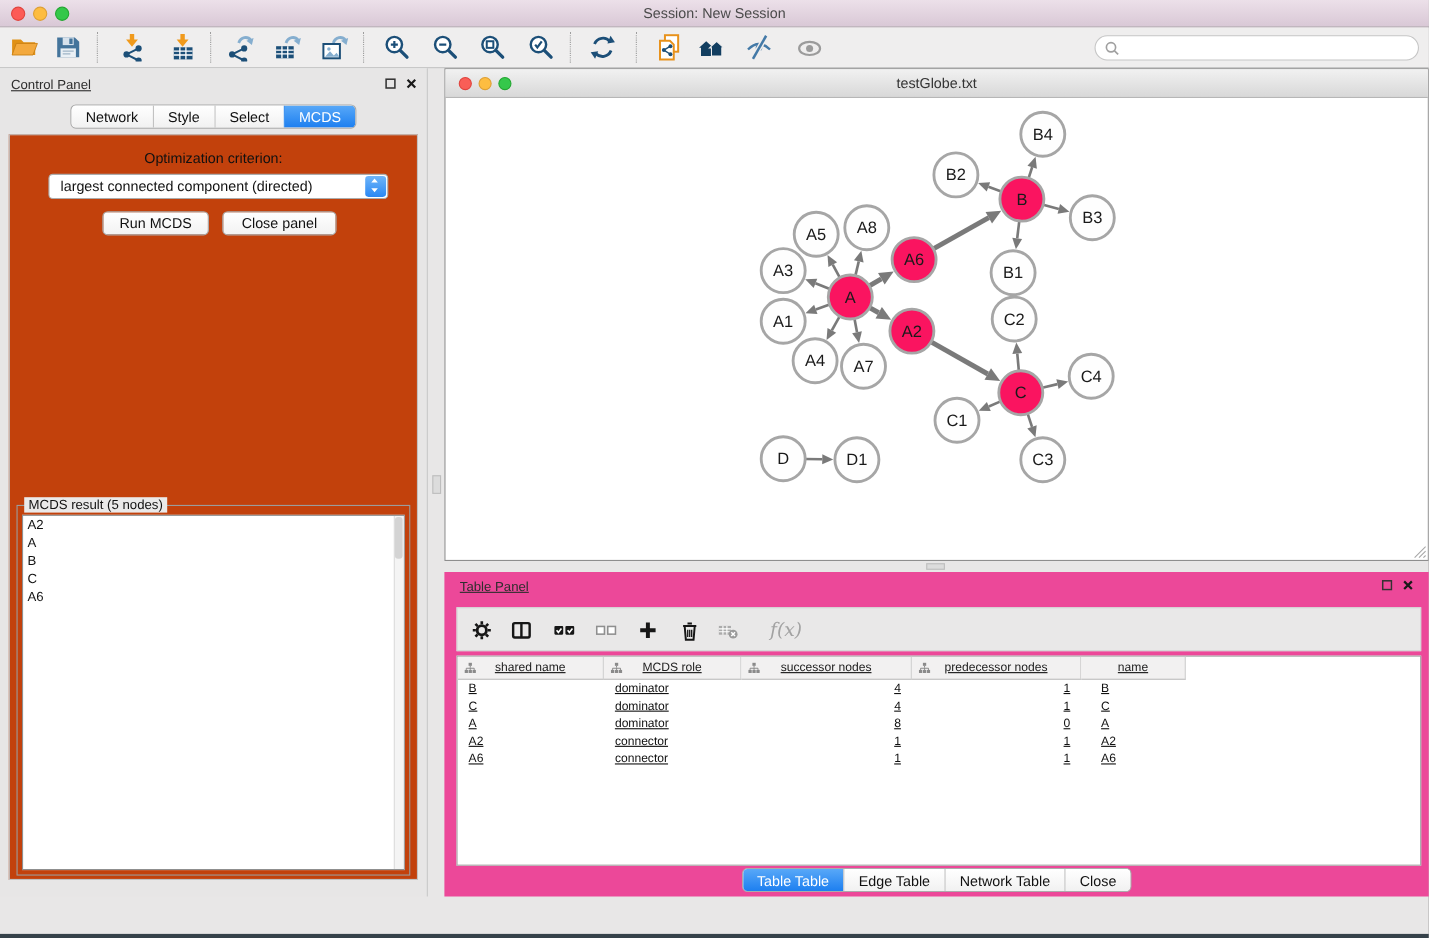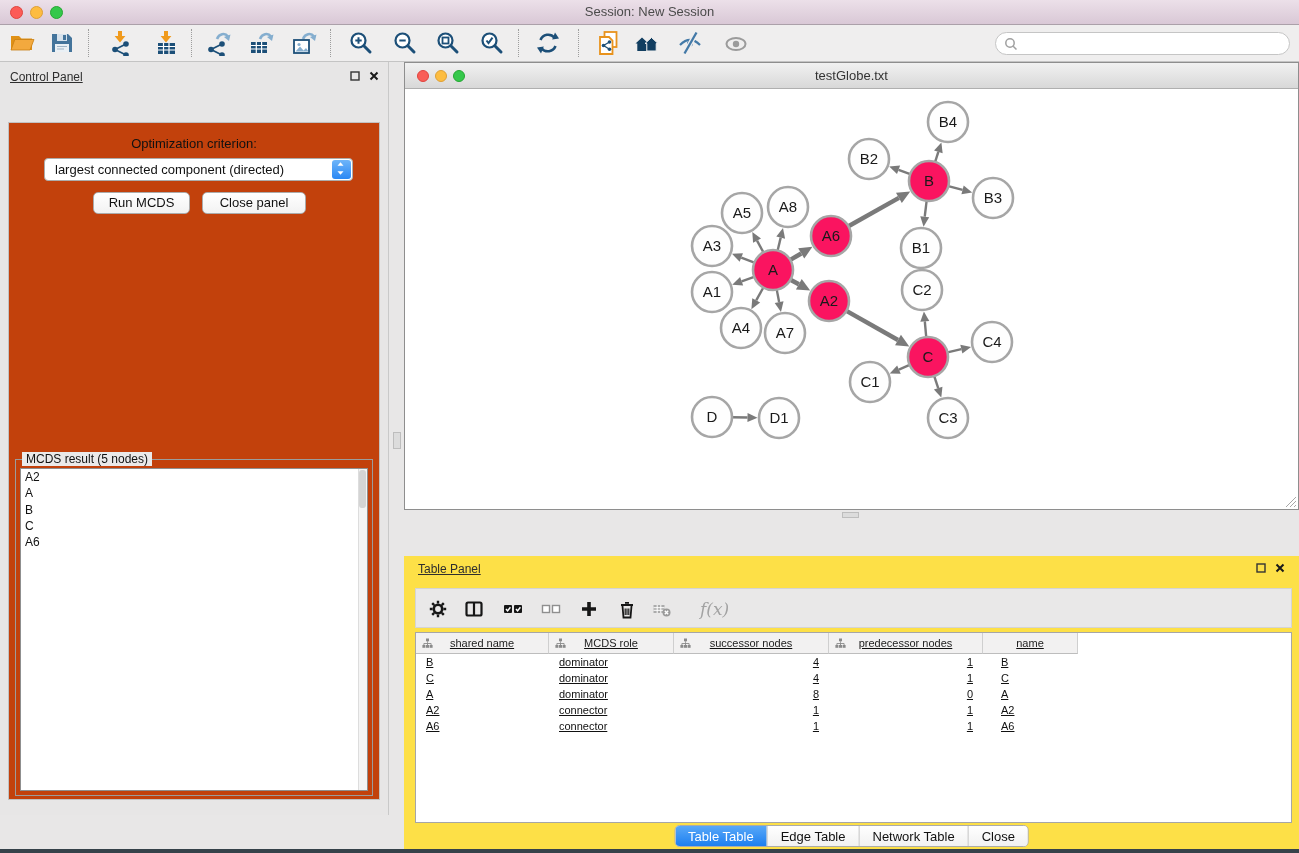--- a/index.html
+++ b/index.html
@@ -76,21 +76,21 @@
                  border-bottom:1px solid #AFAFAF; }
   .nw-titlebar .title { text-align:center; line-height:25px; font-size:13px; color:#333; }
   .tl2 { position:absolute; top:7px; width:12px; height:12px; border-radius:50%; }
   .tl2.red    { left:12px; background:#F95E57; border:1px solid #E0443E; }
   .tl2.yellow { left:30px; background:#FDBD41; border:1px solid #DEA035; }
   .tl2.green  { left:48px; background:#35C84B; border:1px solid #24A732; }
   .nw-canvas { position:absolute; left:0; top:26px; width:893px; height:420px; }
   .resize-corner { position:absolute; right:1px; bottom:1px; }
 
   
-  .table-panel { position:absolute; left:404px; top:520px; width:895px; height:295px; background:#fde047;margin-top:36px; }
+  .table-panel { position:absolute; left:404px; top:520px; width:895px; height:295px; background:#ec4899; }
   .tp-toolbar { position:absolute; left:11px; right:7px; top:32px; height:40px;
                 background:#E9E8E8; border:1px solid #D4D4D4; }
   .tt-icon { position:absolute; top:10px; width:20px; height:20px; cursor:pointer; }
   .fx { font-family:"DejaVu Serif","Liberation Serif",serif; font-style:italic; font-size:17px;
         color:#A2A2A2; line-height:20px; }
   .tp-table { position:absolute; left:11px; right:7px; top:76px; bottom:28px; background:#FFF;
               border:1px solid #A6A6A6; overflow:hidden; font-size:11px; color:#111;text-decoration:underline; }
   .thead { display:flex; height:21px; }
   .th { position:relative; background:#F2F1F1; border-right:1px solid #CFCFCF;
         border-bottom:1px solid #BDBDBD; text-align:center; line-height:20px; color:#222;
@@ -261,20 +261,26 @@
 
   <div class="control-panel">
     <div class="panel-title">Control Panel</div>
     <div class="win-btns">
       <svg class="float-glyph" viewBox="0 0 10 10">
           <rect x="1" y="1" width="8" height="8" fill="none" stroke="#333" stroke-width="1.4"></rect>
         </svg>
       <svg class="close-glyph" viewBox="0 0 10 10">
           <path d="M1.5 1.5l7 7M8.5 1.5l-7 7" stroke="#1A1A1A" stroke-width="2"></path>
         </svg>
+    </div>
+    <div class="cp-tabs">
+      <span class="seg">Network</span>
+      <span class="seg">Style</span>
+      <span class="seg">Select</span>
+      <span class="seg selected">MCDS</span>
     </div>
     <div class="cp-body">
       <div class="opt-label">Optimization criterion:</div>
       <div class="dropdown">
         <span>largest connected component (directed)</span>
         <span class="dd-stepper">
           <svg width="17" height="17" viewBox="0 0 17 17">
               <path d="M8.5 2.2l3 3.6h-6z M8.5 14.8l3-3.6h-6z" fill="#FFF"></path>
             </svg>
         </span>

